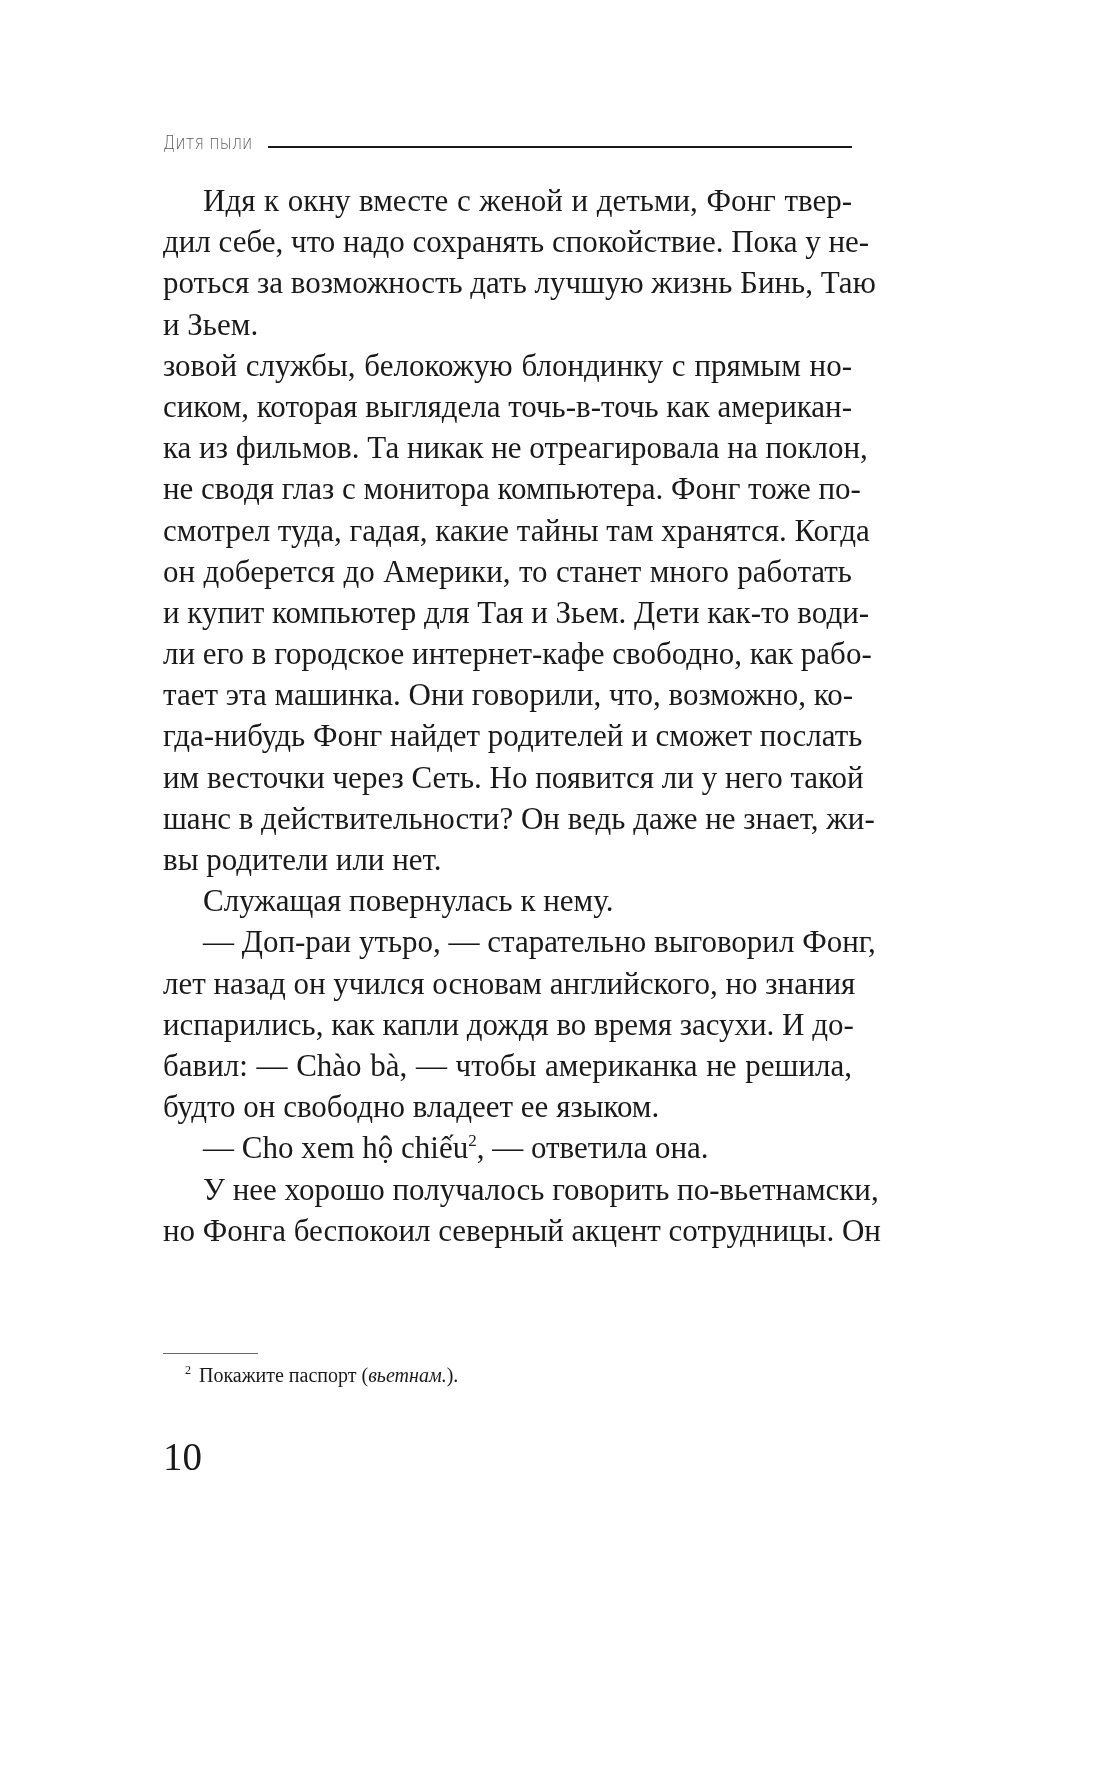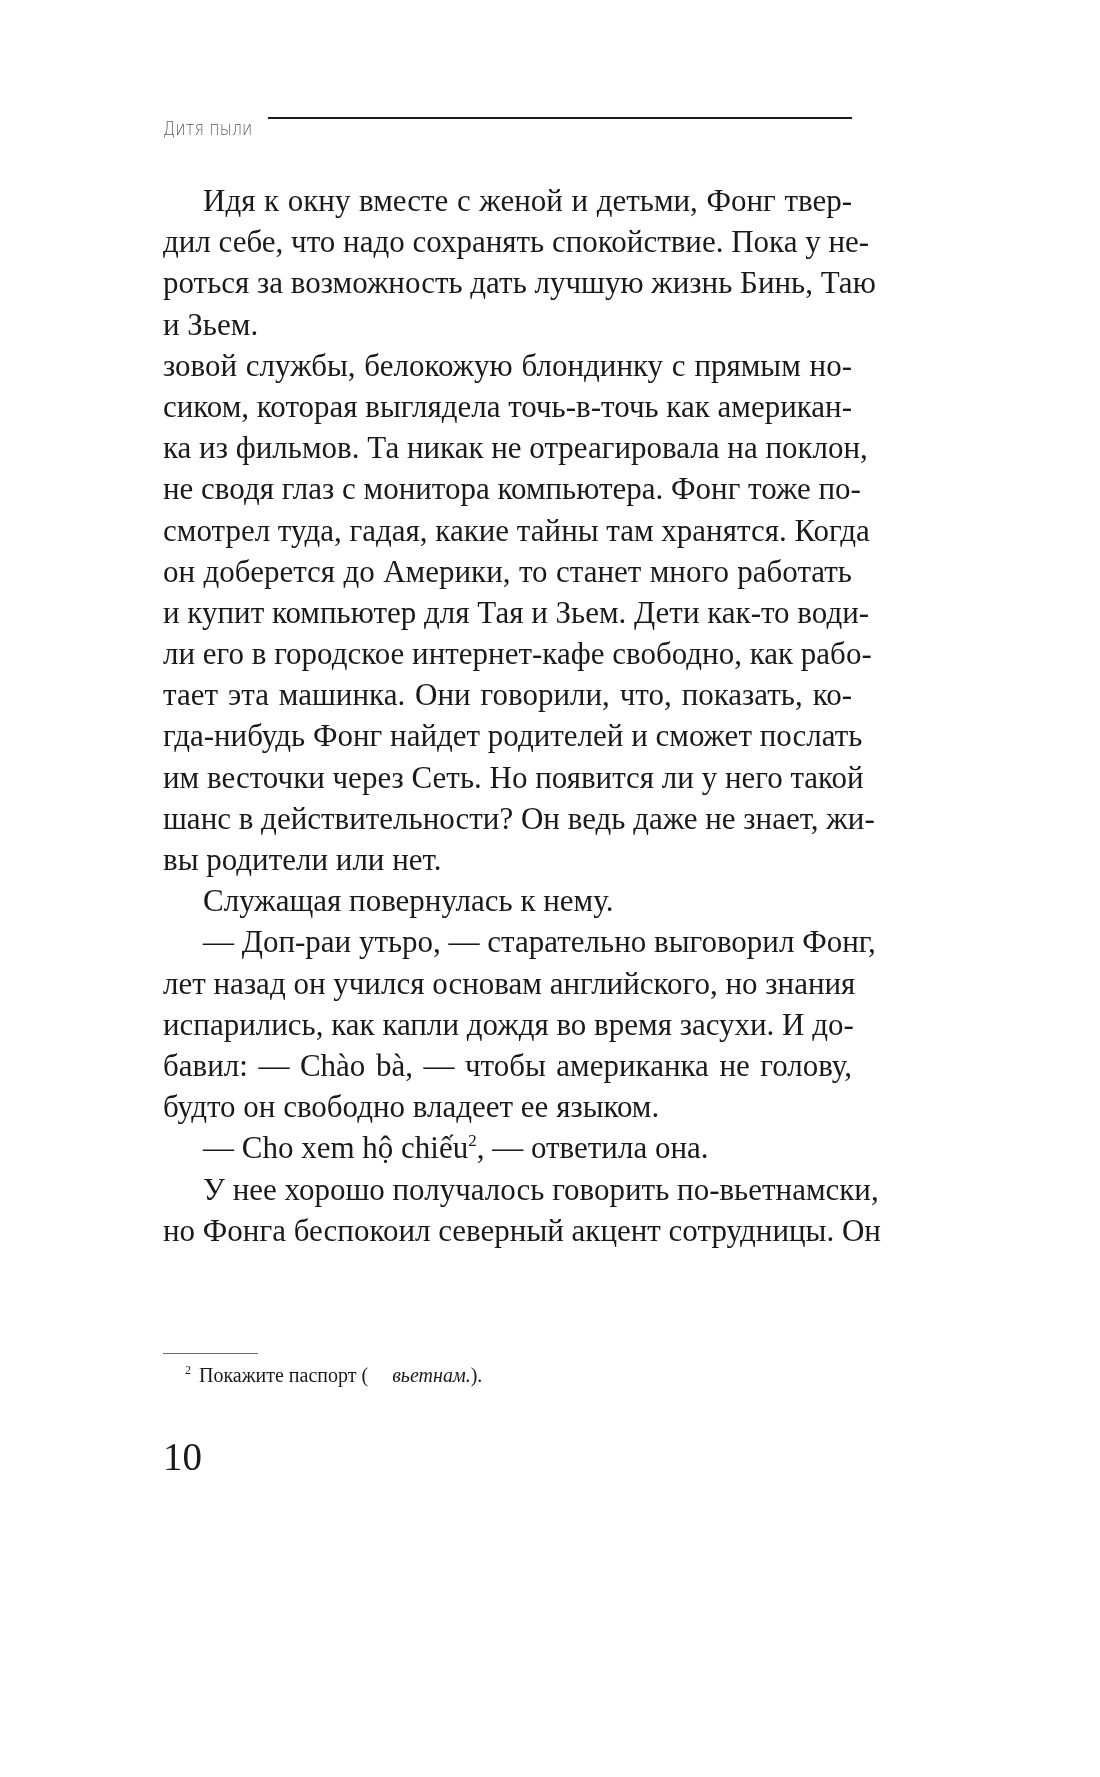--- a/index.html
+++ b/index.html
@@ -1,29 +1,29 @@
 <!DOCTYPE html>
 <html><head>
   <meta charset="utf-8">
   <style>
     html, body { margin: 0; padding: 0; background: #ffffff; }
     body { width: 1100px; height: 1777px; position: relative; overflow: hidden; color: #1a1a1a; }
     .page { position: absolute; left: 163px; top: 0; width: 689px; height: 1777px; }
-    .running-head { position: absolute; left: 0; top: 117px; width: 689px; height: 30px; display: flex; }
+    .running-head { position: absolute; left: 0; top: 123px; width: 689px; height: 30px; display: flex; align-items: flex-end; }
     .running-head-title { font-family: "DejaVu Sans", sans-serif; font-size: 19px; color: #5a5a5a; font-weight: 300; letter-spacing: 0.3px; transform: scaleX(0.82); transform-origin: left bottom; margin-right: -14px; white-space: nowrap; line-height: 22px; }
     .running-head-rule { flex: 1; height: 2px; background: #1a1a1a; margin-left: 10px; margin-bottom: 5px; }
     .body-text { position: absolute; left: 0; top: 180px; width: 689px; font-family: "Liberation Serif", serif; font-size: 31px; line-height: 41.2px; }
     .line { display: block; white-space: nowrap; text-align: justify; text-align-last: justify; height: 41.2px; overflow: visible; }
     .line.last { text-align-last: left; }
     .line.indent { padding-left: 40px; }
     sup.fnref { font-size: 17px; vertical-align: 12px; line-height: 0; }
     .footnote-rule { position: absolute; left: 0; top: 1353px; width: 95px; height: 1px; background: #6a6a6a; }
     .footnote { position: absolute; left: 22px; top: 1362px; font-family: "Liberation Serif", serif; font-size: 20px; line-height: 26px; white-space: nowrap; }
     .footnote sup { font-size: 12px; vertical-align: 8px; line-height: 0; margin-right: 8px; }
-    .footnote em { font-style: italic; margin-left: 24px; }
+    .footnote em { font-style: italic; }
     .page-number { position: absolute; left: 0; top: 1440px; font-family: "Liberation Serif", serif; font-size: 39px; line-height: 34px; }
   </style>
 </head>
 <body>
 
 <div class="page">
 
   <div class="running-head">
     <span class="running-head-title">Дитя пыли</span>
     <div class="running-head-rule"></div>
@@ -35,30 +35,30 @@
     <span class="line">роться за возможность дать лучшую жизнь Бинь, Таю</span>
     <span class="line last">и Зьем.</span>
     <span class="line">зовой службы, белокожую блондинку с прямым но-</span>
     <span class="line">сиком, которая выглядела точь-в-точь как американ-</span>
     <span class="line">ка из фильмов. Та никак не отреагировала на поклон,</span>
     <span class="line">не сводя глаз с монитора компьютера. Фонг тоже по-</span>
     <span class="line">смотрел туда, гадая, какие тайны там хранятся. Когда</span>
     <span class="line">он доберется до Америки, то станет много работать</span>
     <span class="line">и купит компьютер для Тая и Зьем. Дети как-то води-</span>
     <span class="line">ли его в городское интернет-кафе свободно, как рабо-</span>
-    <span class="line">тает эта машинка. Они говорили, что, показать, ко-</span>
+    <span class="line">тает эта машинка. Они говорили, что, возможно, ко-</span>
     <span class="line">гда-нибудь Фонг найдет родителей и сможет послать</span>
     <span class="line">им весточки через Сеть. Но появится ли у него такой</span>
     <span class="line">шанс в действительности? Он ведь даже не знает, жи-</span>
     <span class="line last">вы родители или нет.</span>
     <span class="line indent last">Служащая повернулась к нему.</span>
     <span class="line indent">— Доп-раи утьро, — старательно выговорил Фонг,</span>
     <span class="line">лет назад он учился основам английского, но знания</span>
     <span class="line">испарились, как капли дождя во время засухи. И до-</span>
-    <span class="line">бавил: — Chào bà, — чтобы американка не голову,</span>
+    <span class="line">бавил: — Chào bà, — чтобы американка не решила,</span>
     <span class="line last">будто он свободно владеет ее языком.</span>
     <span class="line indent last"><span>— Cho xem hộ chiếu</span><sup class="fnref">2</sup><span>, — ответила она.</span></span>
     <span class="line indent">У нее хорошо получалось говорить по-вьетнамски,</span>
     <span class="line">но Фонга беспокоил северный акцент сотрудницы. Он</span>
   </div>
 
   <div class="footnote-rule"></div>
 
   <div class="footnote">
     <sup>2</sup><span>Покажите паспорт (</span><em>вьетнам.</em><span>).</span>

